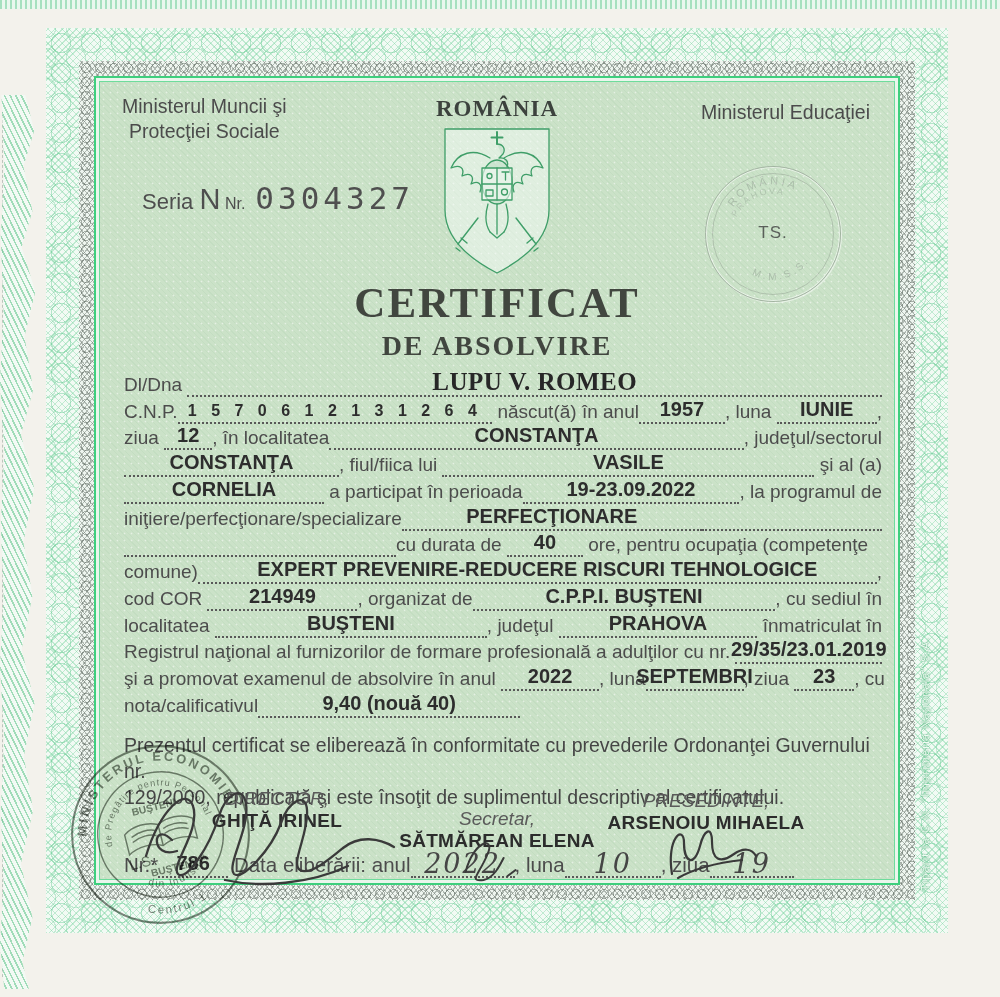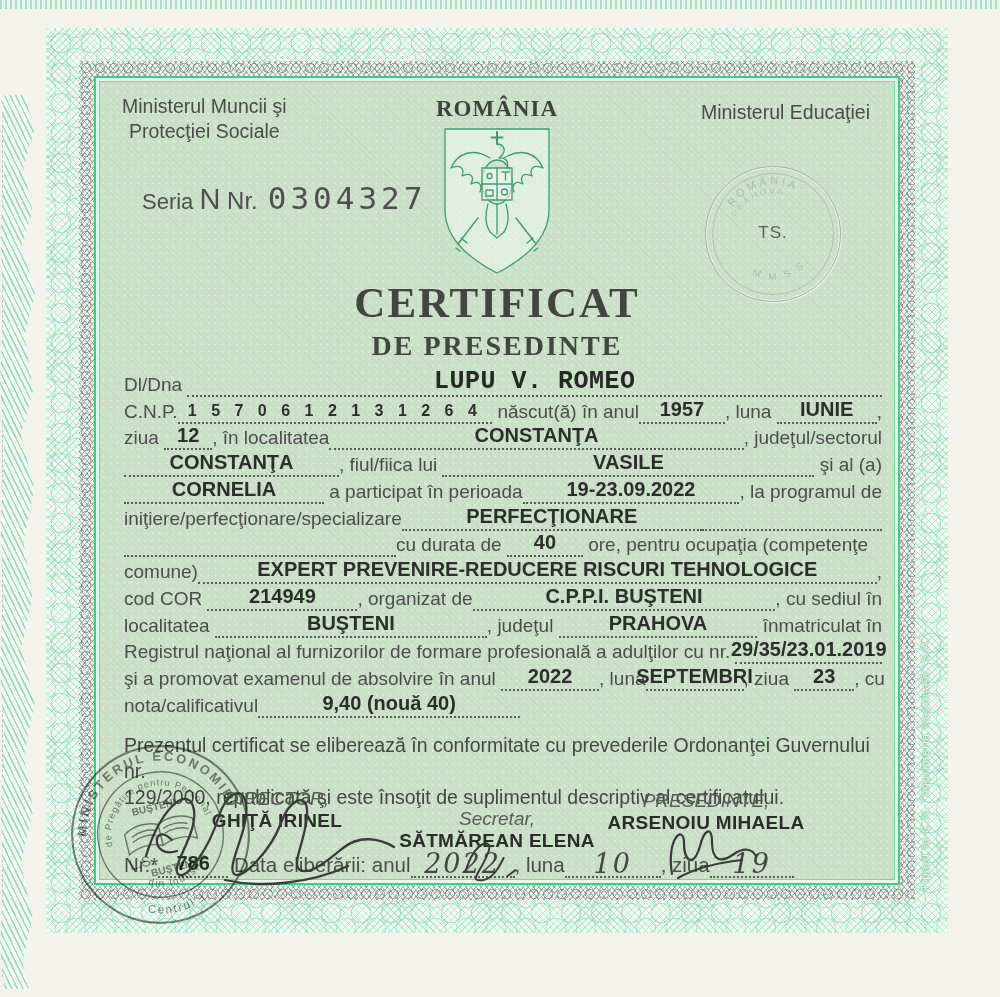--- a/index.html
+++ b/index.html
@@ -65,21 +65,21 @@
   
   .ministry{position:absolute;color:#4b4b4b;font-size:19.5px;line-height:25px;text-align:center;}
   .ministry.left{left:22px;top:12px;}
   .ministry.right{right:24px;top:18px;}
   .country{position:absolute;left:0;right:0;top:14px;text-align:center;
     font-family:"Liberation Serif", serif;font-weight:bold;font-size:23px;letter-spacing:1px;color:#3c423d;}
   .coat{position:absolute;left:50%;top:44px;transform:translateX(-50%);}
   .seria{position:absolute;left:42px;top:98px;color:#4e4e4e;white-space:pre;}
   .seria .s1{font-size:22px;}
   .seria .s2{font-size:29px;}
-  .seria .s3{font-size:24px;}
+  .seria .s3{font-size:16px;}
   .seria .num{font-family:"DejaVu Sans Mono", monospace;font-size:31px;letter-spacing:4px;color:#4f4f4f;margin-left:10px;}
 
   
   .embossed{position:absolute;left:605px;top:84px;width:136px;height:136px;}
   .embossed .ring{position:absolute;inset:0;border-radius:50%;
     border:1.5px solid rgba(125,136,126,.5);
     box-shadow:inset 0 0 0 1px rgba(255,255,255,.55), 1px 1px 1px rgba(255,255,255,.6);}
   .embossed .ring2{position:absolute;inset:7px;border-radius:50%;border:1px solid rgba(125,136,126,.35);}
   .embossed svg{position:absolute;inset:0;}
   .embossed .ts{position:absolute;left:0;right:0;top:57px;text-align:center;
@@ -92,21 +92,21 @@
     font-family:"Liberation Serif", serif;font-weight:bold;font-size:28px;letter-spacing:2px;color:#41463f;}
 
   
   .form{position:absolute;left:24px;right:12px;top:288px;}
   .row{display:flex;align-items:flex-end;height:26.75px;}
   .lbl{white-space:pre;color:#4c4c4c;font-size:19px;line-height:1;padding-bottom:3px;flex-shrink:0;}
   .seg{border-bottom:2.2px dotted #585858;text-align:center;padding-bottom:1px;
     min-height:20px;display:flex;align-items:flex-end;justify-content:center;flex-shrink:0;}
   .seg.fx{flex:1 1 auto;min-width:0;}
   .seg .val{font-weight:bold;color:#2d2d2d;font-size:20px;line-height:1;padding-bottom:2px;white-space:nowrap;}
-  .seg .name{font-family:Liberation Mono, monospace;font-weight:bold;font-size:25px;color:#272727;letter-spacing:.5px;padding-bottom:0;}
+  .seg .name{font-family:Liberation Serif, serif;font-weight:bold;font-size:25px;color:#272727;letter-spacing:.5px;padding-bottom:0;}
   .seg .cnp{font-size:16px;letter-spacing:5px;}
   .seg.blank{border-bottom:2.2px dotted #585858;}
   .seg.none{border-bottom:none;}
 
   .para{position:absolute;left:24px;right:24px;top:650px;color:#454545;font-size:19.5px;line-height:26px;}
 
   
   .sigzone{position:absolute;left:0;right:0;top:700px;height:110px;}
   .sig-title{color:#5a5a5a;font-size:19px;font-style:italic;}
   .sig-name{color:#2c2c2c;font-size:19px;font-weight:bold;letter-spacing:.3px;}
@@ -189,21 +189,21 @@
             <path id="eBot" d="M30,92 A44,44 0 0 0 106,92"></path>
           </defs>
           <text font-size="11" fill="#7f8a80" opacity=".4" letter-spacing="3"><textPath href="#eTop" startOffset="22%">ROMÂNIA</textPath></text>
           <text font-size="9" fill="#7f8a80" opacity=".32" letter-spacing="2"><textPath href="#eMid" startOffset="24%">PRAHOVA</textPath></text>
           <text font-size="10" fill="#7f8a80" opacity=".4" letter-spacing="3"><textPath href="#eBot" startOffset="26%">M.M.S.S.</textPath></text>
         </svg>
         <div class="ts">TS.</div>
       </div>
 
       <div class="title1">CERTIFICAT</div>
-      <div class="title2">DE PRESEDINTE</div>
+      <div class="title2">DE ABSOLVIRE</div>
 
       <div class="form">
         <div class="row">
           <span class="lbl">Dl/Dna </span>
           <span class="seg fx">
                   <span class="val name">LUPU V. ROMEO</span>
                 </span>
         </div>
         <div class="row">
           <span class="lbl">C.N.P.</span>

